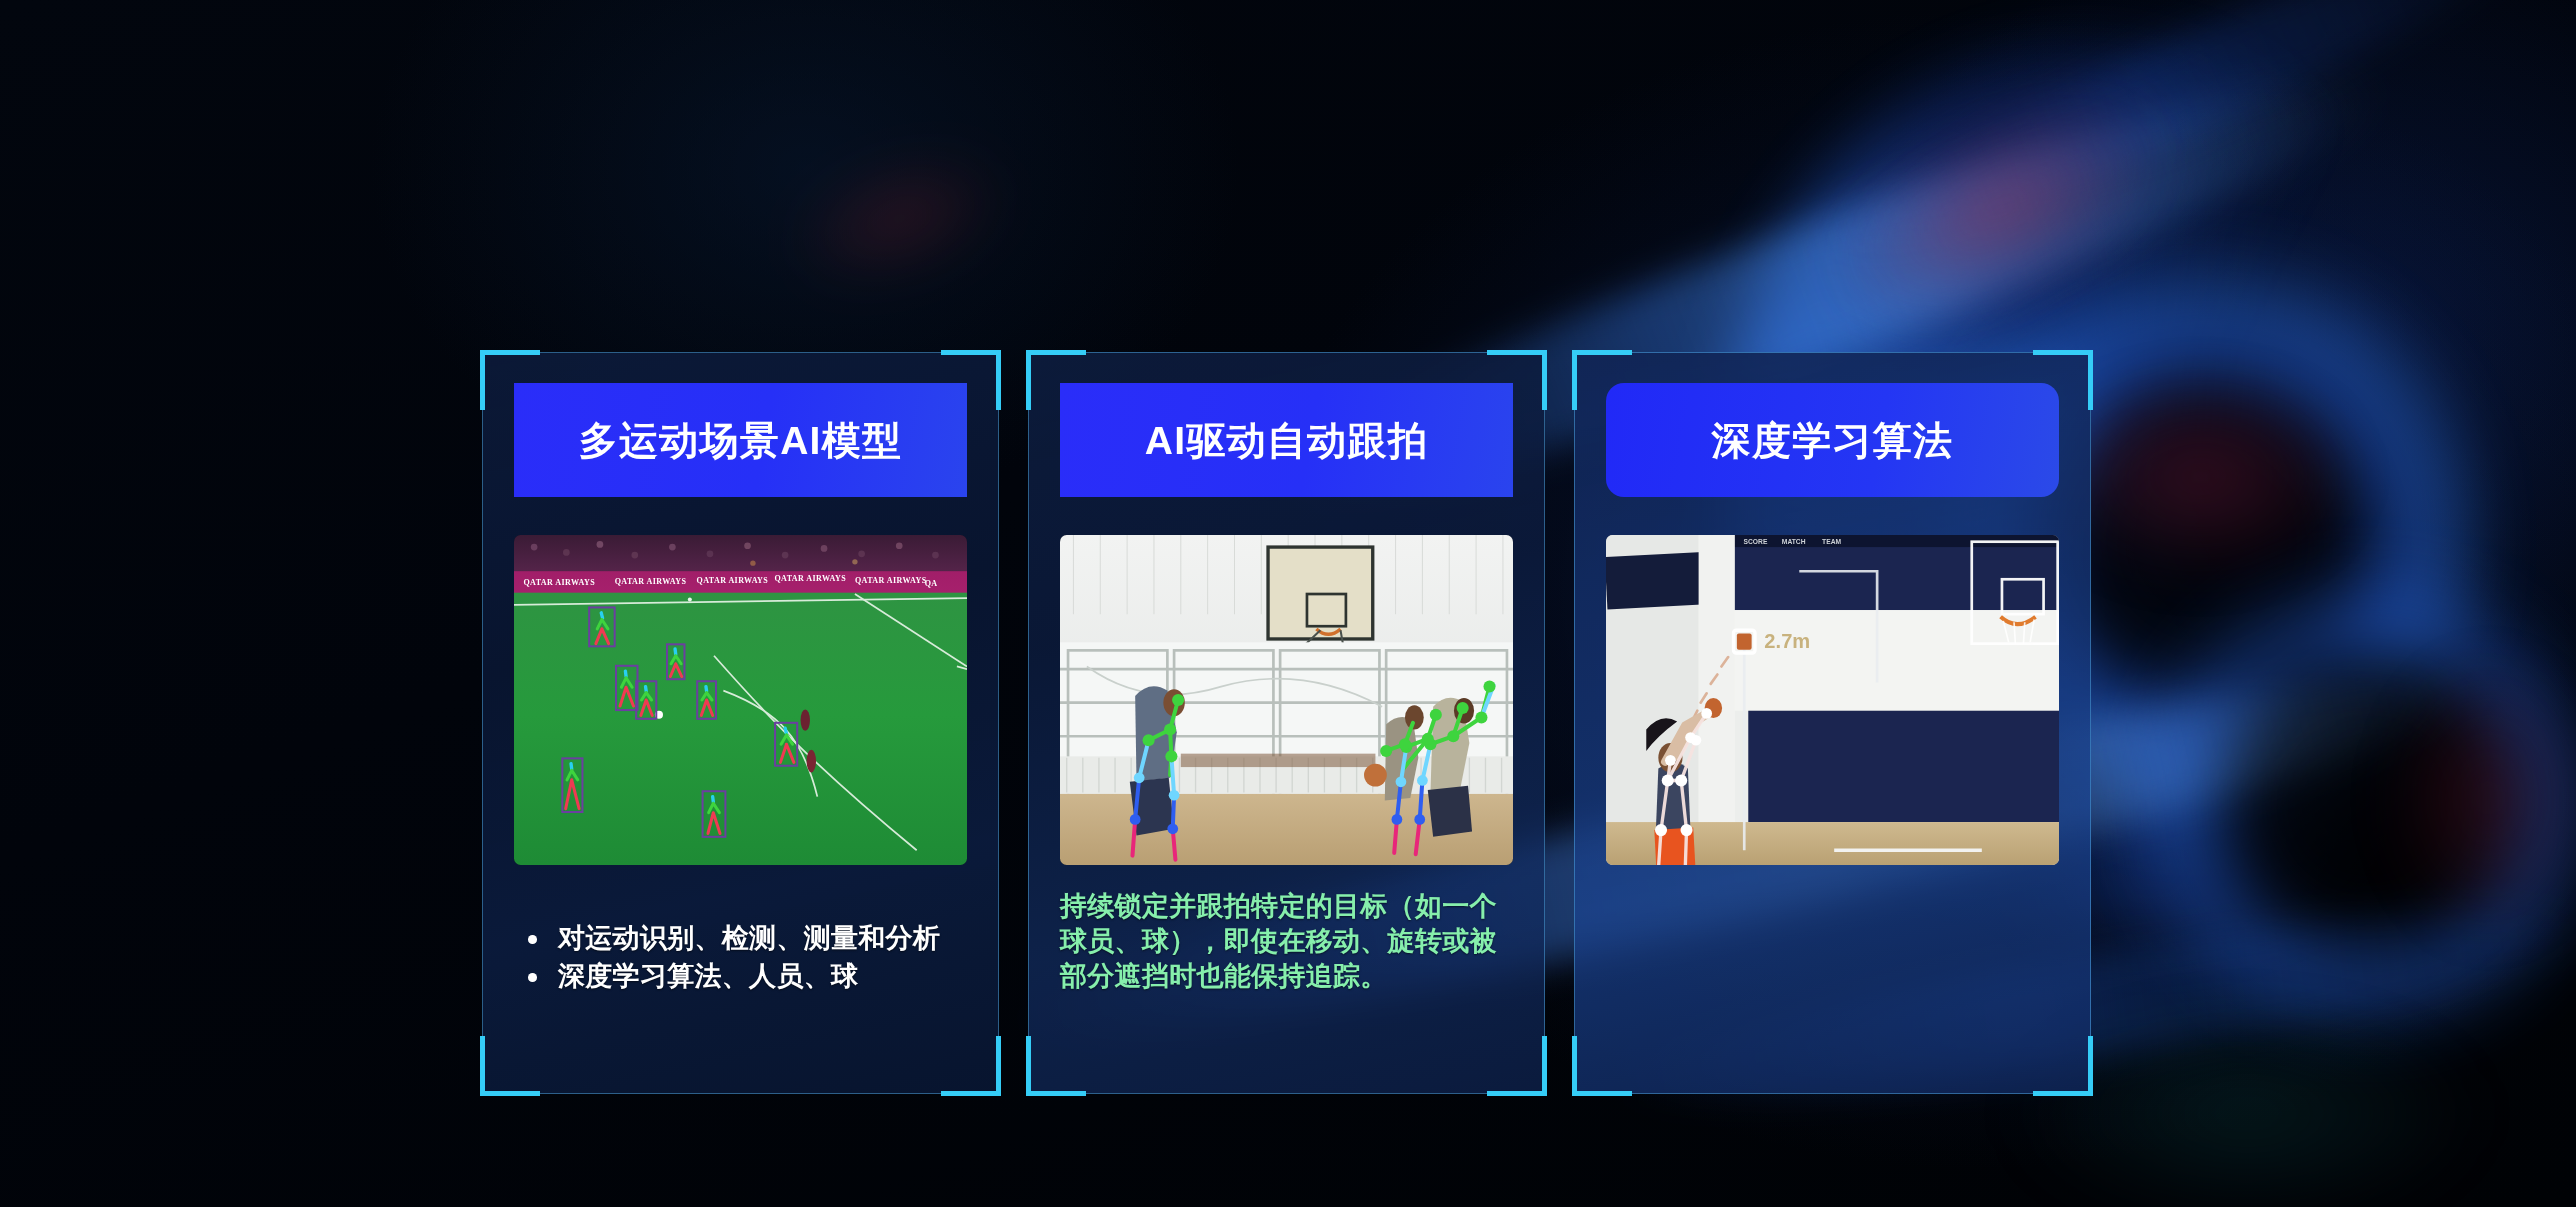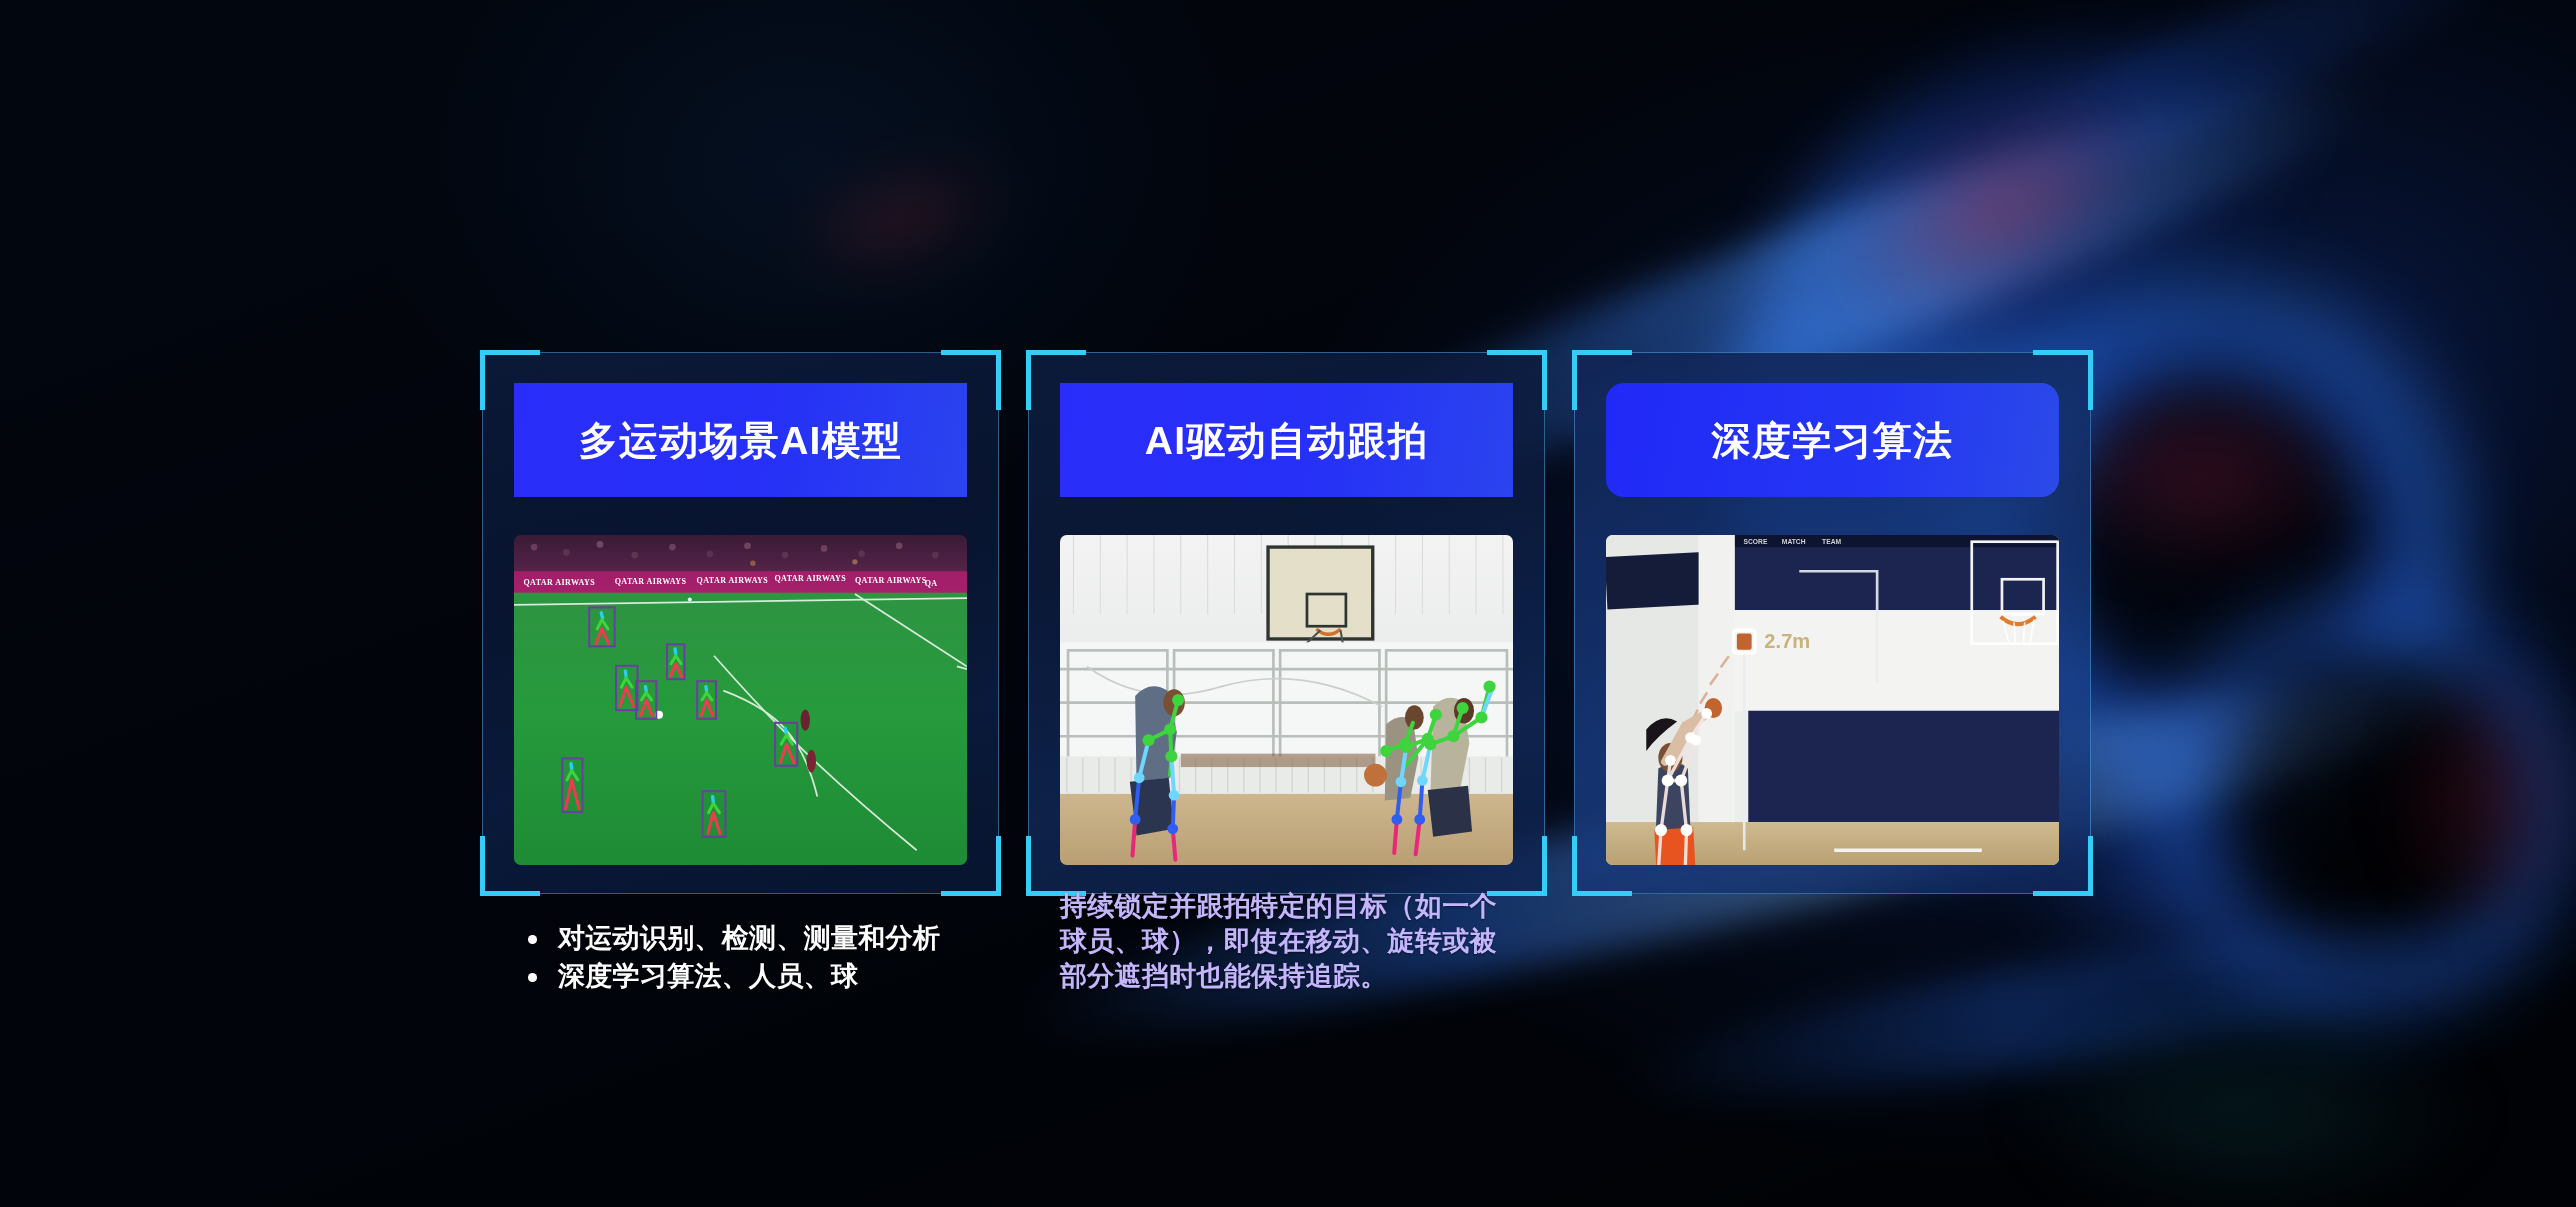--- a/index.html
+++ b/index.html
@@ -100,21 +100,21 @@
 
   
   #cards {
     position:absolute;
     left:482px; top:352px;
     width:1610px; height:679px;
     display:flex;
     gap:29px;
   }
 
-  .card { position:relative; width:517px; height:542px; }
+  .card { position:relative; width:517px; height:742px; }
 
   
   .card-panel {
     position:absolute; inset:0;
     border:1.3px solid rgba(92,196,255,0.42);
     background:linear-gradient(168deg, rgba(12,26,58,0.92) 0%, rgba(10,24,56,0.80) 38%, rgba(14,34,76,0.72) 70%, rgba(10,26,60,0.74) 100%);
   }
   .card-2 .card-panel {
     background:linear-gradient(168deg, rgba(13,28,62,0.90) 0%, rgba(12,28,64,0.80) 35%, rgba(18,44,96,0.74) 72%, rgba(14,34,78,0.76) 100%);
   }
@@ -169,21 +169,21 @@
     background:#0a1020;
   }
   .card-media svg { display:block; width:100%; height:100%; }
 
   
   .card-body {
     position:absolute;
     left:32px; right:29.5px; top:537px;
   }
   .body-para {
-    color:#c4b5fd;
+    color:#86efac;
     font-size:27px;
     font-weight:700;
     line-height:1.30;
     letter-spacing:0.3px;
     text-shadow:0 0.7px 2px rgba(0,0,0,0.55);
   }
   .bullet-list { list-style:none; }
   .bullet-item {
     position:relative;
     color:#ffffff;

